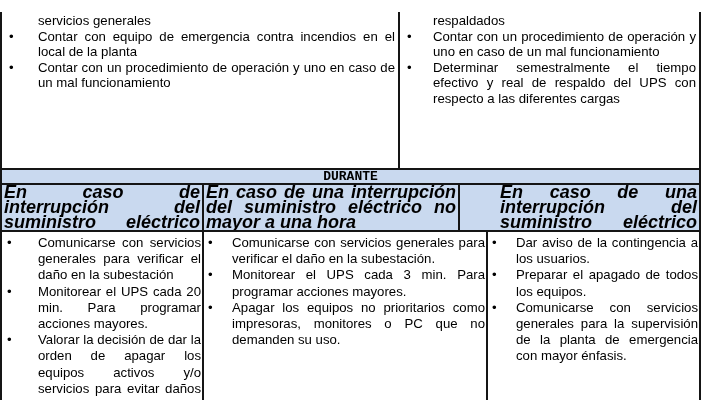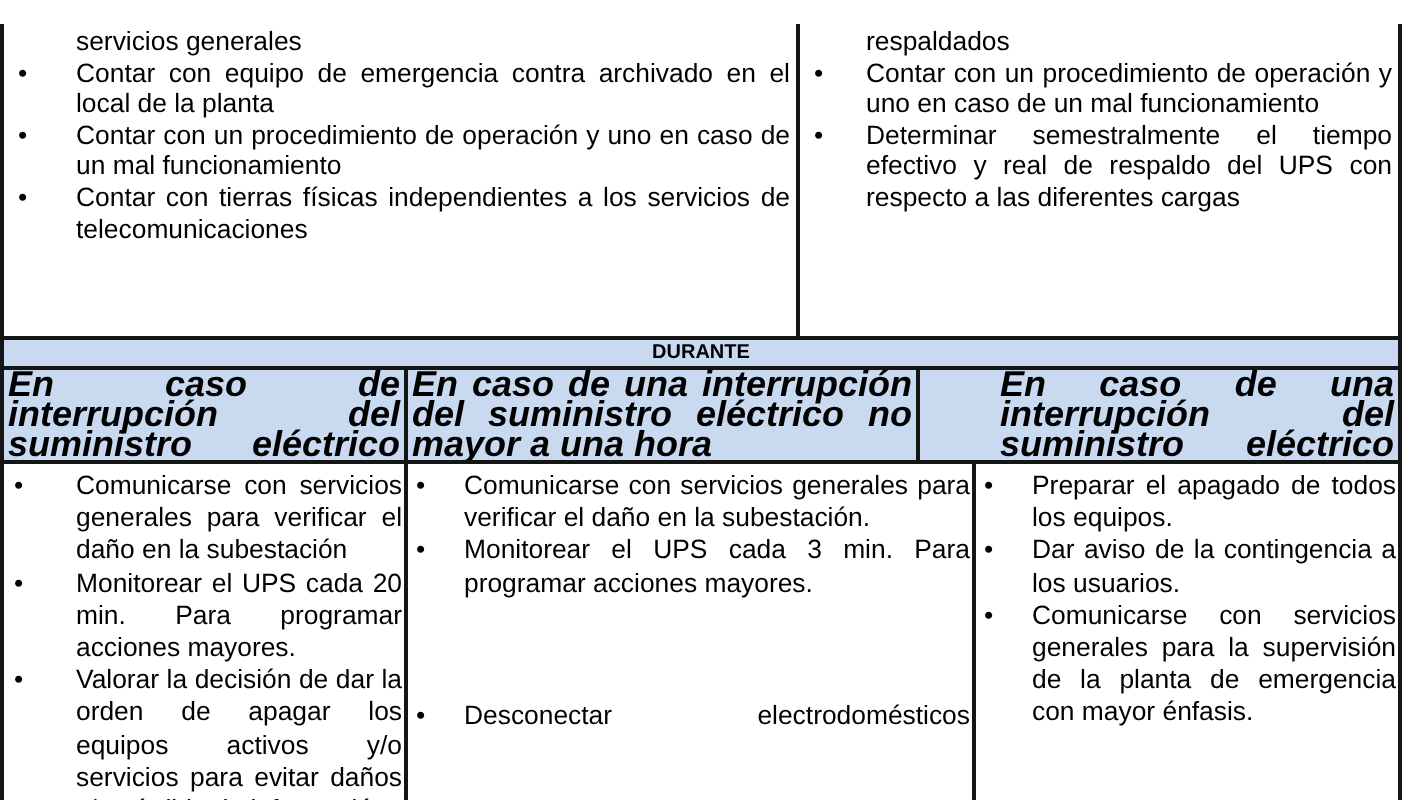--- a/index.html
+++ b/index.html
@@ -15,21 +15,21 @@
     display:flex; flex-direction:column; overflow:hidden;
   }
   
   .secA { display:flex; height:156px; overflow:hidden; }
   .cellA1 { width:398px; border-right:2px solid #151515; padding:1px 2px 0 0; }
   .cellA2 { flex:1; padding:1px 2px 0 4px; }
   
   .rowB {
     border-top:2px solid #151515; border-bottom:2px solid #151515;
     height:17px; background:var(--hdrbg);
-    text-align:center; font-weight:bold; font-size:10px; line-height:13px;
+    text-align:center; font-weight:bold; font-size:13px; line-height:13px;font-family:Liberation Mono, monospace;
   }
   
   .rowC { display:flex; height:47px; background:var(--hdrbg); border-bottom:2px solid #151515; }
   .rowC .hc {
     font-weight:bold; font-size:18px; line-height:15px;
     text-align:justify; padding:0 2px 0 2px; overflow:hidden;font-style:italic;
   }
   .hc1 { width:202px; border-right:2px solid #151515; }
   .hc2 { width:256px; border-right:2px solid #151515; }
   .hc3 { flex:1;margin-left:38px; }
@@ -59,23 +59,22 @@
 </style>
 </head>
 <body>
 
 <div id="canvas">
   <div class="tbl">
 
     <div class="secA">
       <div class="cellA1">
         <div class="txt cont indent-a">servicios generales</div>
-        <div class="txt li indent-a">Contar con equipo de emergencia contra archivado en el local de la planta</div>
+        <div class="txt li indent-a">Contar con equipo de emergencia contra incendios en el local de la planta</div>
         <div class="txt li indent-a">Contar con un procedimiento de operación y uno en caso de un mal funcionamiento</div>
-        <div class="txt li indent-a">Contar con tierras físicas independientes a los servicios de telecomunicaciones</div>
       </div>
       <div class="cellA2">
         <div class="txt cont indent-b">respaldados</div>
         <div class="txt li indent-b">Contar con un procedimiento de operación y uno en caso de un mal funcionamiento</div>
         <div class="txt li indent-b">Determinar semestralmente el tiempo efectivo y real de respaldo del UPS con respecto a las diferentes cargas</div>
       </div>
     </div>
 
     <div class="rowB">DURANTE</div>
 
@@ -87,23 +86,24 @@
 
     <div class="rowD">
       <div class="bc bc1">
         <div class="txt li indent-c">Comunicarse con servicios generales para verificar el daño en la subestación</div>
         <div class="txt li indent-c">Monitorear el UPS cada 20 min. Para programar acciones mayores.</div>
         <div class="txt li indent-c">Valorar la decisión de dar la orden de apagar los equipos activos y/o servicios para evitar daños y/o pérdida de información</div>
       </div>
       <div class="bc bc2">
         <div class="txt li indent-d">Comunicarse con servicios generales para verificar el daño en la subestación.</div>
         <div class="txt li indent-d">Monitorear el UPS cada 3 min. Para programar acciones mayores.</div>
+        <div class="txt li indent-d">Apagar los equipos no prioritarios como impresoras, monitores o PC que no demanden su uso.</div>
         <div class="txt li indent-d gap-before spread">Desconectar electrodomésticos</div>
       </div>
       <div class="bc bc3">
+        <div class="txt li indent-d">Dar aviso de la contingencia a los usuarios.</div>
         <div class="txt li indent-d">Preparar el apagado de todos los equipos.</div>
-        <div class="txt li indent-d">Dar aviso de la contingencia a los usuarios.</div>
         <div class="txt li indent-d">Comunicarse con servicios generales para la supervisión de la planta de emergencia con mayor énfasis.</div>
       </div>
     </div>
 
   </div>
 </div>
 
 </body></html>

